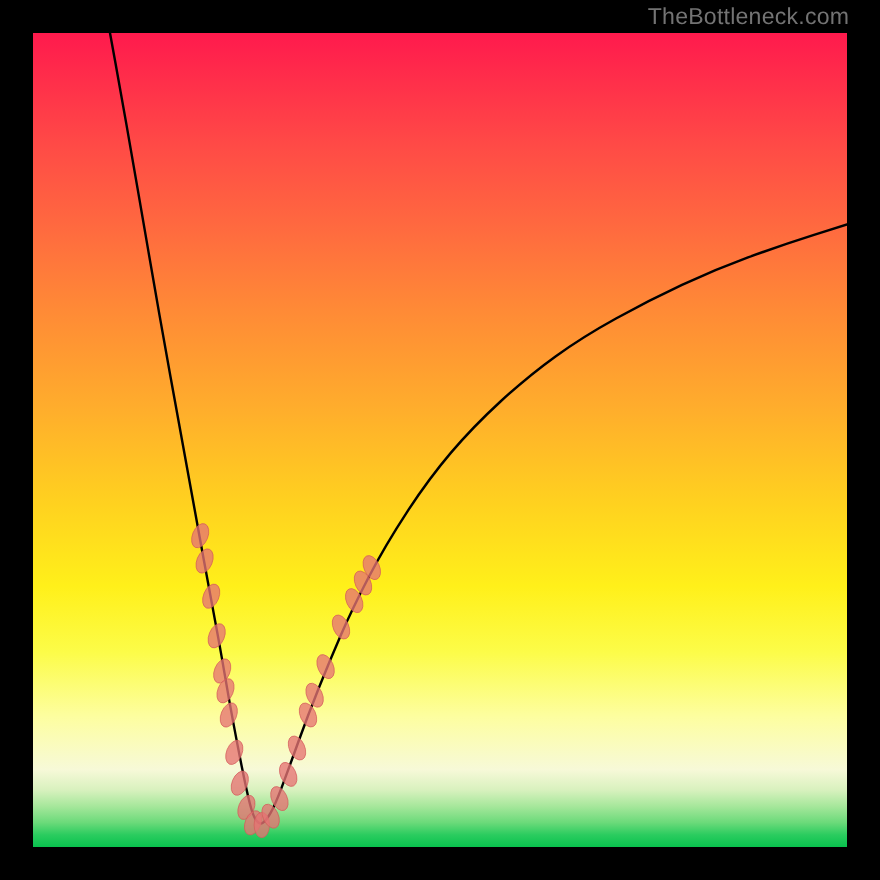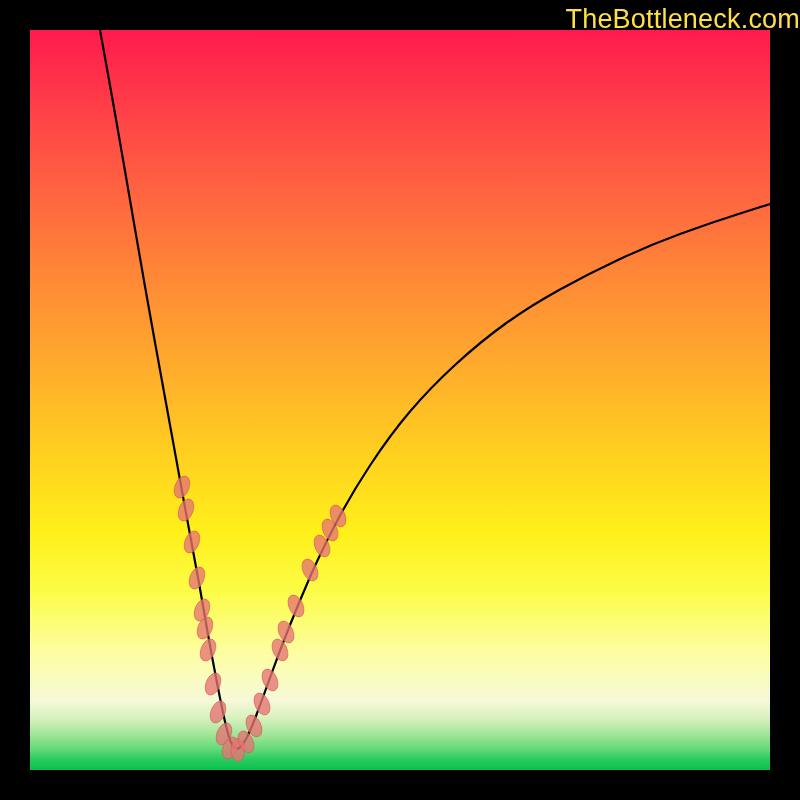--- a/index.html
+++ b/index.html
@@ -61,23 +61,23 @@
   }
   .marker {
     fill: #e57373;
     fill-opacity: 0.78;
     stroke: #d45a5a;
     stroke-width: 0.6;
   }
   .watermark {
     position: absolute;
     top: 4px;
-    right: 0;
-    color: #fde047;
-    font-size: 27px;
+    right: 28px;
+    color: #737373;
+    font-size: 21px;
     font-weight: 500;
     letter-spacing: 0.2px;
     user-select: none;
   }
 </style>
 </head>
 <body>
 
 <div class="frame">
 

